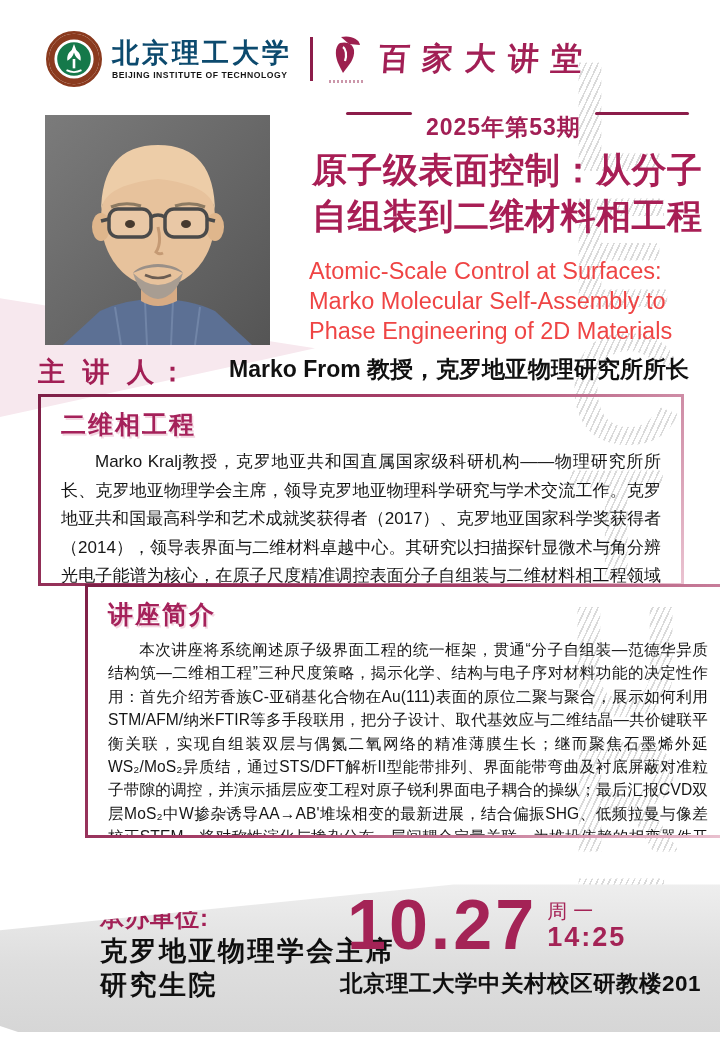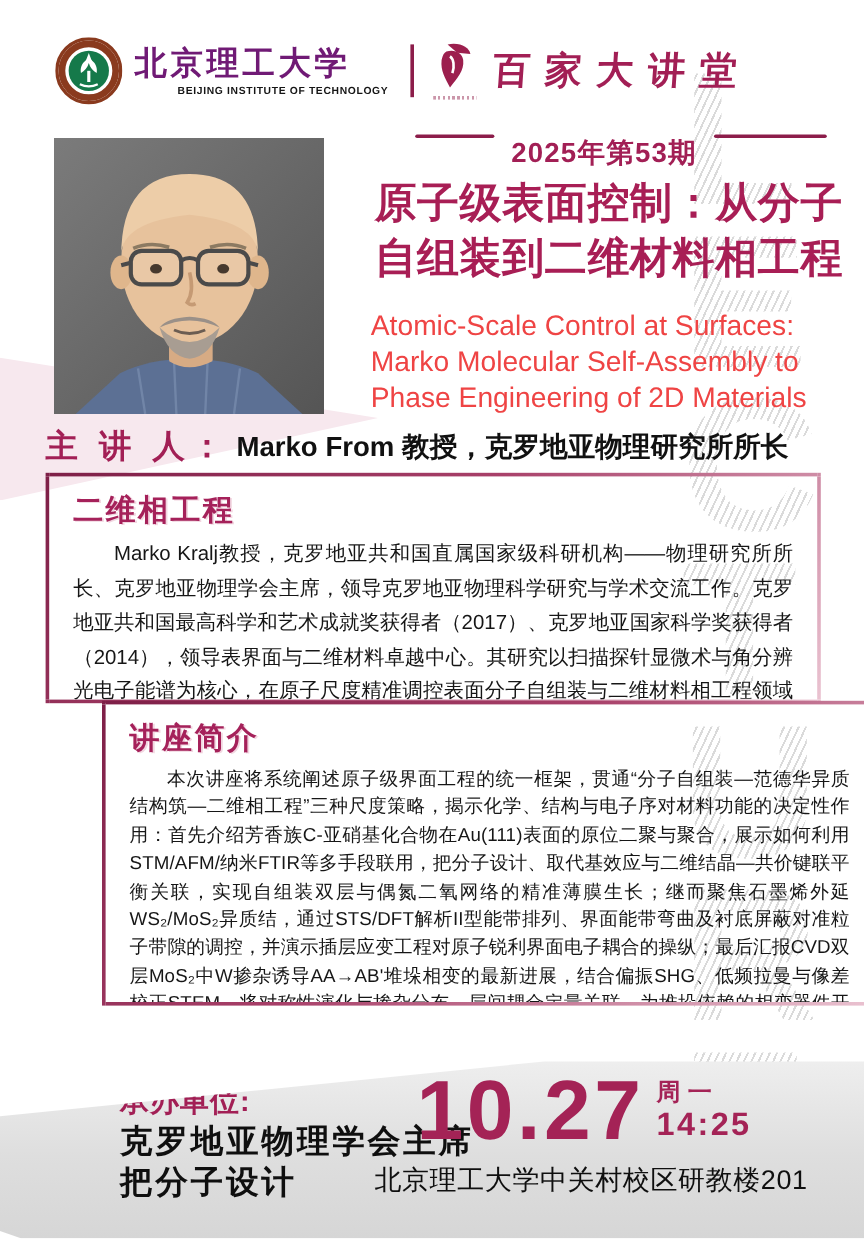--- a/index.html
+++ b/index.html
@@ -7,22 +7,22 @@
           overflow:hidden;font-family:"Liberation Sans",sans-serif;}
   
   .wm{position:absolute;top:48px;right:-38px;width:190px;z-index:0;text-align:left;}
   .wm span{display:block;font-family:"Liberation Sans",sans-serif;font-weight:900;font-size:158px;
            line-height:136px;letter-spacing:0;
            background-image:repeating-linear-gradient(115deg,#dadada 0 1.6px,#ffffff 1.6px 5.5px);
            -webkit-background-clip:text;background-clip:text;color:transparent;}
   
   .header{position:absolute;top:28px;left:46px;right:30px;height:62px;display:flex;align-items:center;z-index:3;}
   .uni-block{margin-left:10px;}
-  .uni-cn{font-family:"Liberation Serif",serif;font-weight:700;font-size:27px;color:#701a75;letter-spacing:3px;line-height:30px;}
-  .uni-en{font-weight:700;font-size:8.6px;color:#151515;letter-spacing:0.55px;margin-top:2px;margin-left:36px;}
+  .uni-cn{font-family:"Liberation Serif",serif;font-weight:700;font-size:27px;color:#0c4a6e;letter-spacing:3px;line-height:30px;}
+  .uni-en{font-weight:700;font-size:8.6px;color:#151515;letter-spacing:0.55px;margin-top:2px;}
   .hdr-divider{width:3px;height:44px;background:#8C1D4A;margin:0 16px 0 18px;}
   .series{display:flex;align-items:center;}
   .series-mark{display:flex;flex-direction:column;align-items:center;}
   .series-caption{width:36px;height:3px;margin-top:3px;background:repeating-linear-gradient(90deg,#b56a86 0 2px,transparent 2px 4px);opacity:.7;}
   .series-name{font-family:"Liberation Serif",serif;font-weight:700;font-size:31px;color:#A21F55;
                letter-spacing:12px;margin-left:14px;transform:skewX(-4deg);}
   
   .issue-row{position:absolute;top:112px;left:346px;display:flex;align-items:flex-start;z-index:2;}
   .issue-rule{height:3px;background:#8C1D4A;border-radius:2px;}
   .issue-rule.l{width:66px;margin-right:14px;}
@@ -31,21 +31,21 @@
   
   .title-cn{position:absolute;top:147px;left:312px;z-index:2;font-weight:900;font-size:35px;
             line-height:46px;color:#A81E55;letter-spacing:0.5px;}
   .title-en{position:absolute;top:256px;left:309px;z-index:2;font-weight:400;font-size:23.5px;
             line-height:30px;color:#ef4444;}
   
   .pink-wedge{position:absolute;left:0;top:285px;width:315px;height:132px;background:#f7e8ee;
               clip-path:polygon(0 10%,100% 48%,0 100%);z-index:1;}
   .photo{position:absolute;top:115px;left:45px;width:225px;height:230px;z-index:2;}
   
-  .speaker-row{position:absolute;top:354px;left:38px;right:30px;z-index:2;display:flex;align-items:center;}
+  .speaker-row{position:absolute;top:354px;left:38px;right:30px;z-index:2;display:flex;align-items:flex-start;gap:32px;}
   .speaker-label{font-weight:900;font-size:27px;color:#A21F55;letter-spacing:5px;white-space:nowrap;}
   .speaker-value{font-weight:700;font-size:23px;color:#111;margin-left:6px;}
   
   .box{position:absolute;left:38px;width:646px;box-sizing:border-box;z-index:2;background:transparent;
        border:3px solid #8e2550;
        border-image:linear-gradient(135deg,#7E1F47 0%,#A84069 45%,#EAC3D1 100%) 1;
        padding:8px 20px 0 20px;overflow:hidden;}
   .box.expert{top:394px;height:192px;}
   .box.lecture{top:584px;height:254px;margin-left:47px;}
   .box h2{margin:3px 0 7px 0;font-size:25px;font-weight:900;color:#A5215A;letter-spacing:2px;
@@ -56,23 +56,23 @@
   
   .footer{position:absolute;left:0;top:880px;width:720px;height:152px;z-index:2;
           background:linear-gradient(180deg,#efefef 0%,#dedede 55%,#d6d6d6 100%);
           clip-path:polygon(0 33%,63% 3%,100% 3%,100% 100%,2.5% 100%,0 96%);}
   .org{position:absolute;left:100px;top:22px;}
   .org-label{font-weight:900;font-size:24px;color:#A21F55;letter-spacing:1px;}
   .org-line{font-weight:900;font-size:27px;color:#0f0f0f;letter-spacing:2.5px;line-height:34px;}
   .dt{position:absolute;left:332px;top:8px;display:flex;align-items:flex-start;margin-left:15px;}
   .date{font-weight:900;font-size:70px;color:#A42356;letter-spacing:3px;line-height:74px;}
   .dt-col{margin-left:10px;padding-top:12px;}
-  .weekday{font-weight:700;font-size:20px;color:#A42356;letter-spacing:6px;line-height:22px;}
+  .weekday{font-weight:400;font-size:20px;color:#A42356;letter-spacing:6px;line-height:22px;}
   .time{font-weight:900;font-size:27px;color:#A42356;letter-spacing:2px;line-height:30px;}
-  .location{position:absolute;left:312px;top:88px;font-weight:400;font-size:22.5px;color:#0f0f0f;letter-spacing:0.5px;}
+  .location{position:absolute;left:340px;top:88px;font-weight:700;font-size:22.5px;color:#0f0f0f;letter-spacing:0.5px;}
 </style>
 </head>
 <body>
 
 <div class="poster">
 
   <div class="wm">
     <span>L</span>
     <span>E</span>
     <span>C</span>
@@ -170,21 +170,21 @@
 
   <div class="box lecture">
     <h2>讲座简介</h2>
     <p>本次讲座将系统阐述原子级界面工程的统一框架，贯通“分子自组装—范德华异质结构筑—二维相工程”三种尺度策略，揭示化学、结构与电子序对材料功能的决定性作用：首先介绍芳香族C-亚硝基化合物在Au(111)表面的原位二聚与聚合，展示如何利用STM/AFM/纳米FTIR等多手段联用，把分子设计、取代基效应与二维结晶—共价键联平衡关联，实现自组装双层与偶氮二氧网络的精准薄膜生长；继而聚焦石墨烯外延WS₂/MoS₂异质结，通过STS/DFT解析II型能带排列、界面能带弯曲及衬底屏蔽对准粒子带隙的调控，并演示插层应变工程对原子锐利界面电子耦合的操纵；最后汇报CVD双层MoS₂中W掺杂诱导AA→AB'堆垛相变的最新进展，结合偏振SHG、低频拉曼与像差校正STEM，将对称性演化与掺杂分布、层间耦合定量关联，为堆垛依赖的相变器件开辟新自由度。三部分工作共同构建从分子层到二维晶体的原子尺度调控路线图，为表面与材料科学的前沿研究提供可推广的界面设计范式。</p>
   </div>
 
   <div class="footer">
     <div class="org">
       <div class="org-label">承办单位:</div>
       <div class="org-line">克罗地亚物理学会主席</div>
-      <div class="org-line">把分子设计</div>
+      <div class="org-line">研究生院</div>
     </div>
     <div class="dt">
       <div class="date">10.27</div>
       <div class="dt-col">
         <div class="weekday">周一</div>
         <div class="time">14:25</div>
       </div>
     </div>
     <div class="location">北京理工大学中关村校区研教楼201</div>
   </div>

